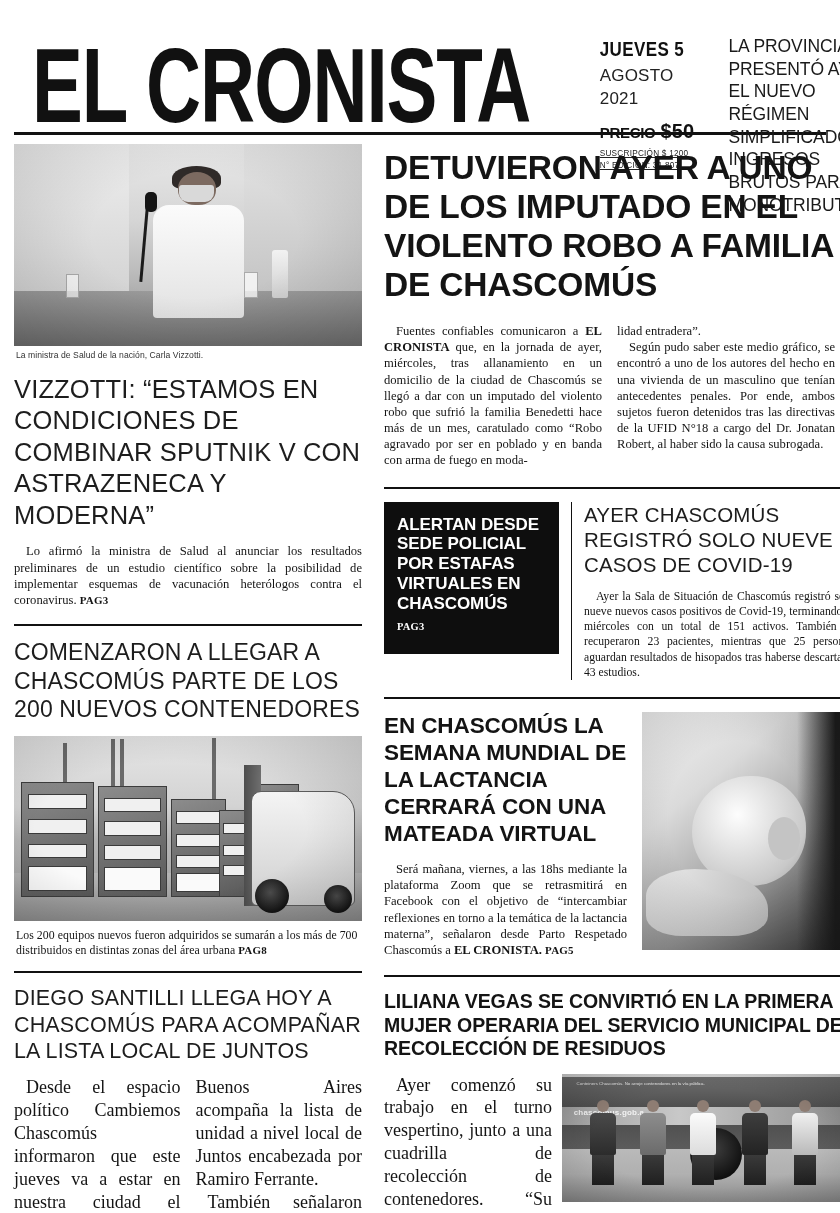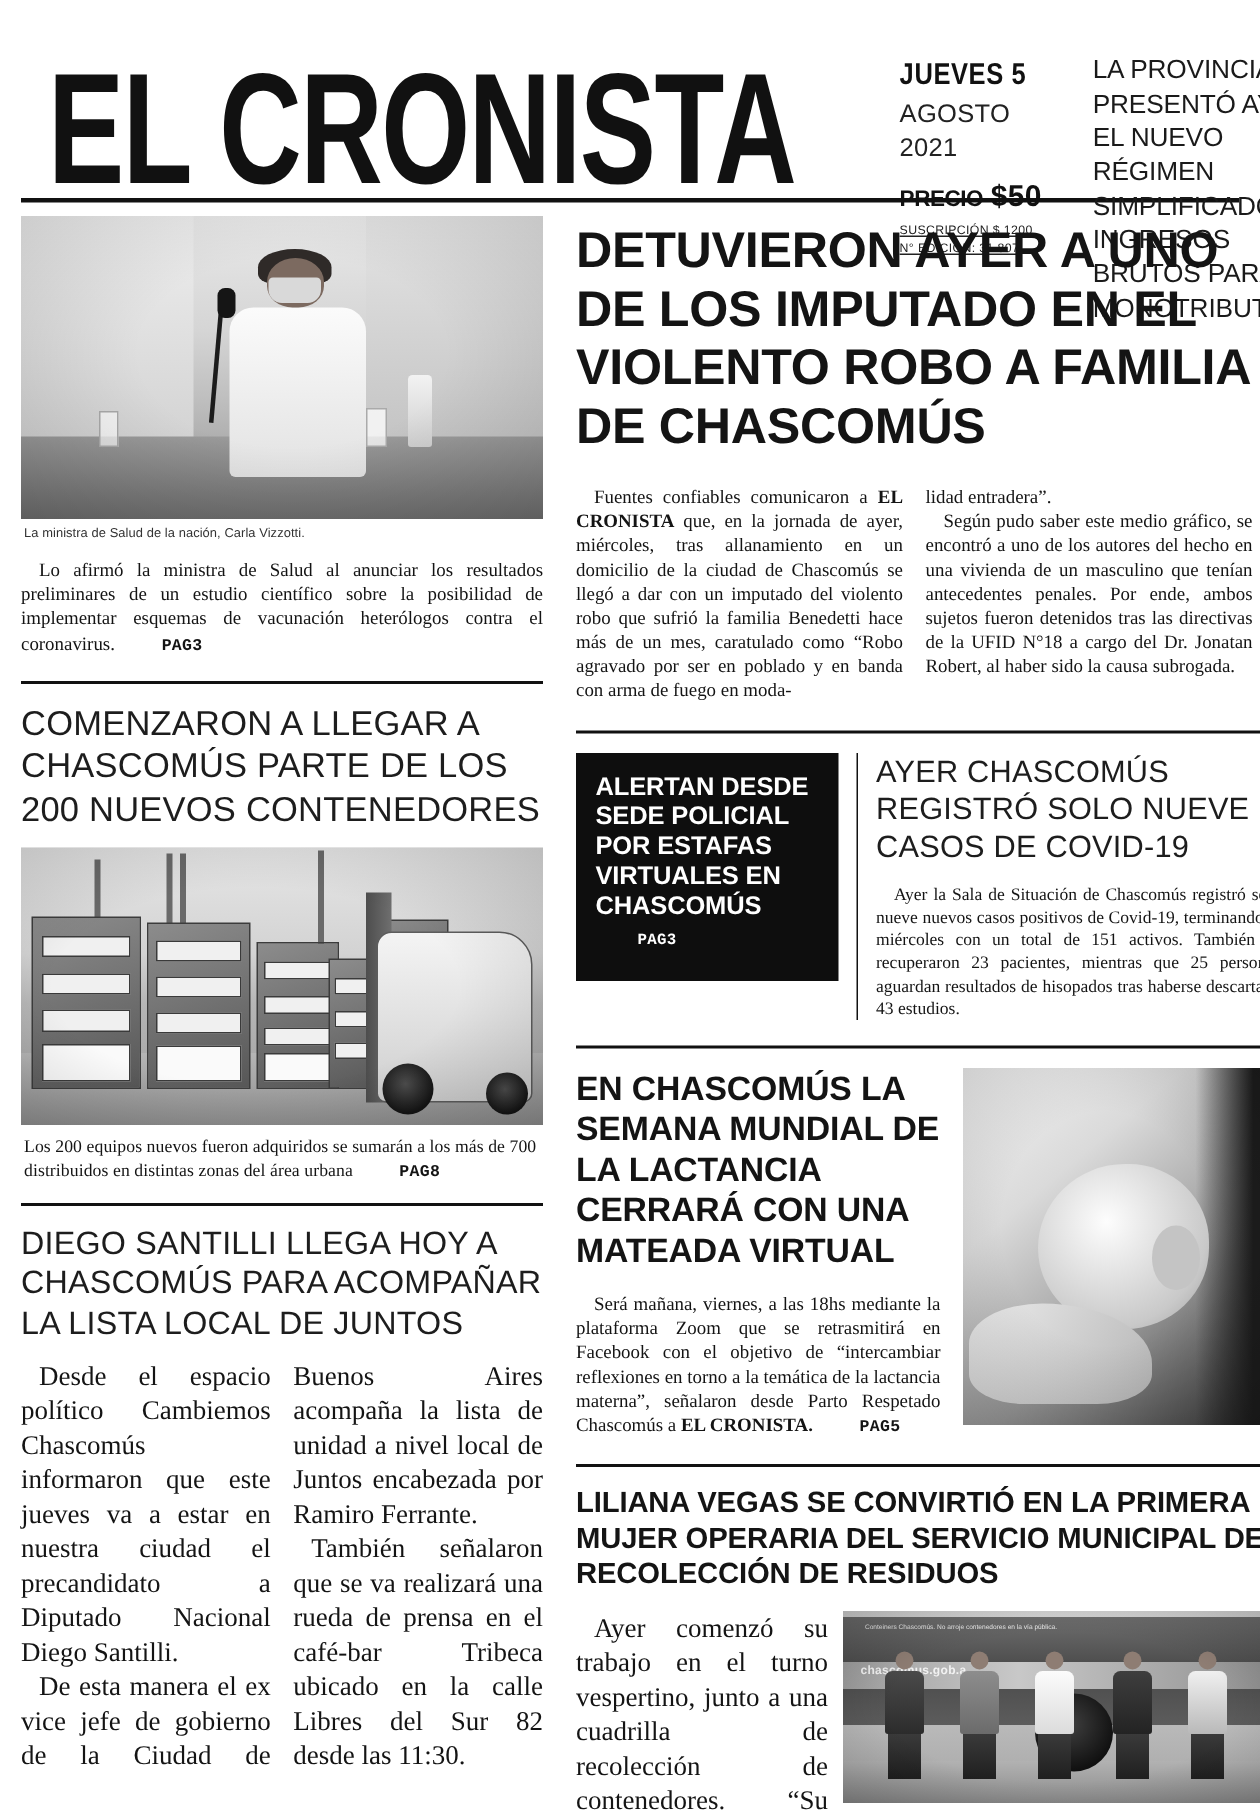--- a/index.html
+++ b/index.html
@@ -264,25 +264,24 @@
     line-height: 1.285;
     text-align: justify;
     color: #141414;
     hyphens: auto;
   }
   .body-text.tight { font-size: 18px; line-height: 1.275; }
   .body-text p { text-indent: 12px; }
   .body-text p + p { text-indent: 12px; }
   .body-text b, .body-text strong { font-family: "Liberation Serif", serif; font-weight: bold; }
   .pag {
-    font-family: Liberation Mono, monospace;
+    font-family: Liberation Serif, serif;
     font-weight: bold;
     font-size: 11px;
     letter-spacing: 0.2px;
-    margin-left: 28px;
   }
 
   .two-col { column-count: 2; column-gap: 15px; }
 
   .hrule { height: 2px; background: #111; margin: 13px 0 12px 0; }
 
   
   .blackbox {
     background: #0e0e0e;
     color: #ffffff;
@@ -347,20 +346,21 @@
         <div class="pv-mask"></div>
         <div class="pv-mic"></div>
         <div class="pv-mic2"></div>
         <div class="pv-bottle"></div>
         <div class="pv-glass"></div>
         <div class="pv-glass2"></div>
         <div class="pv-vig"></div>
       </div>
       <div class="caption">La ministra de Salud de la nación, Carla Vizzotti.</div>
 
+      <div class="h-thin" style="margin-top:14px;">VIZZOTTI: “ESTAMOS EN CONDICIONES DE COMBINAR SPUTNIK V CON ASTRAZENECA Y MODERNA”</div>
 
       <div class="body-text" style="margin-top:12px;">
         <p><span>Lo afirmó la ministra de Salud al anunciar los resultados preliminares de un estudio científico sobre la posibilidad de implementar esquemas de vacunación heterólogos contra el coronavirus. </span><span class="pag">PAG3</span></p>
       </div>
 
       <div class="hrule" style="margin-top:16px;"></div>
 
       <div class="h-thin sm">COMENZARON A LLEGAR A CHASCOMÚS PARTE DE LOS 200 NUEVOS CONTENEDORES</div>
 
       <div class="photo photo-cont" style="margin-top:12px;">

